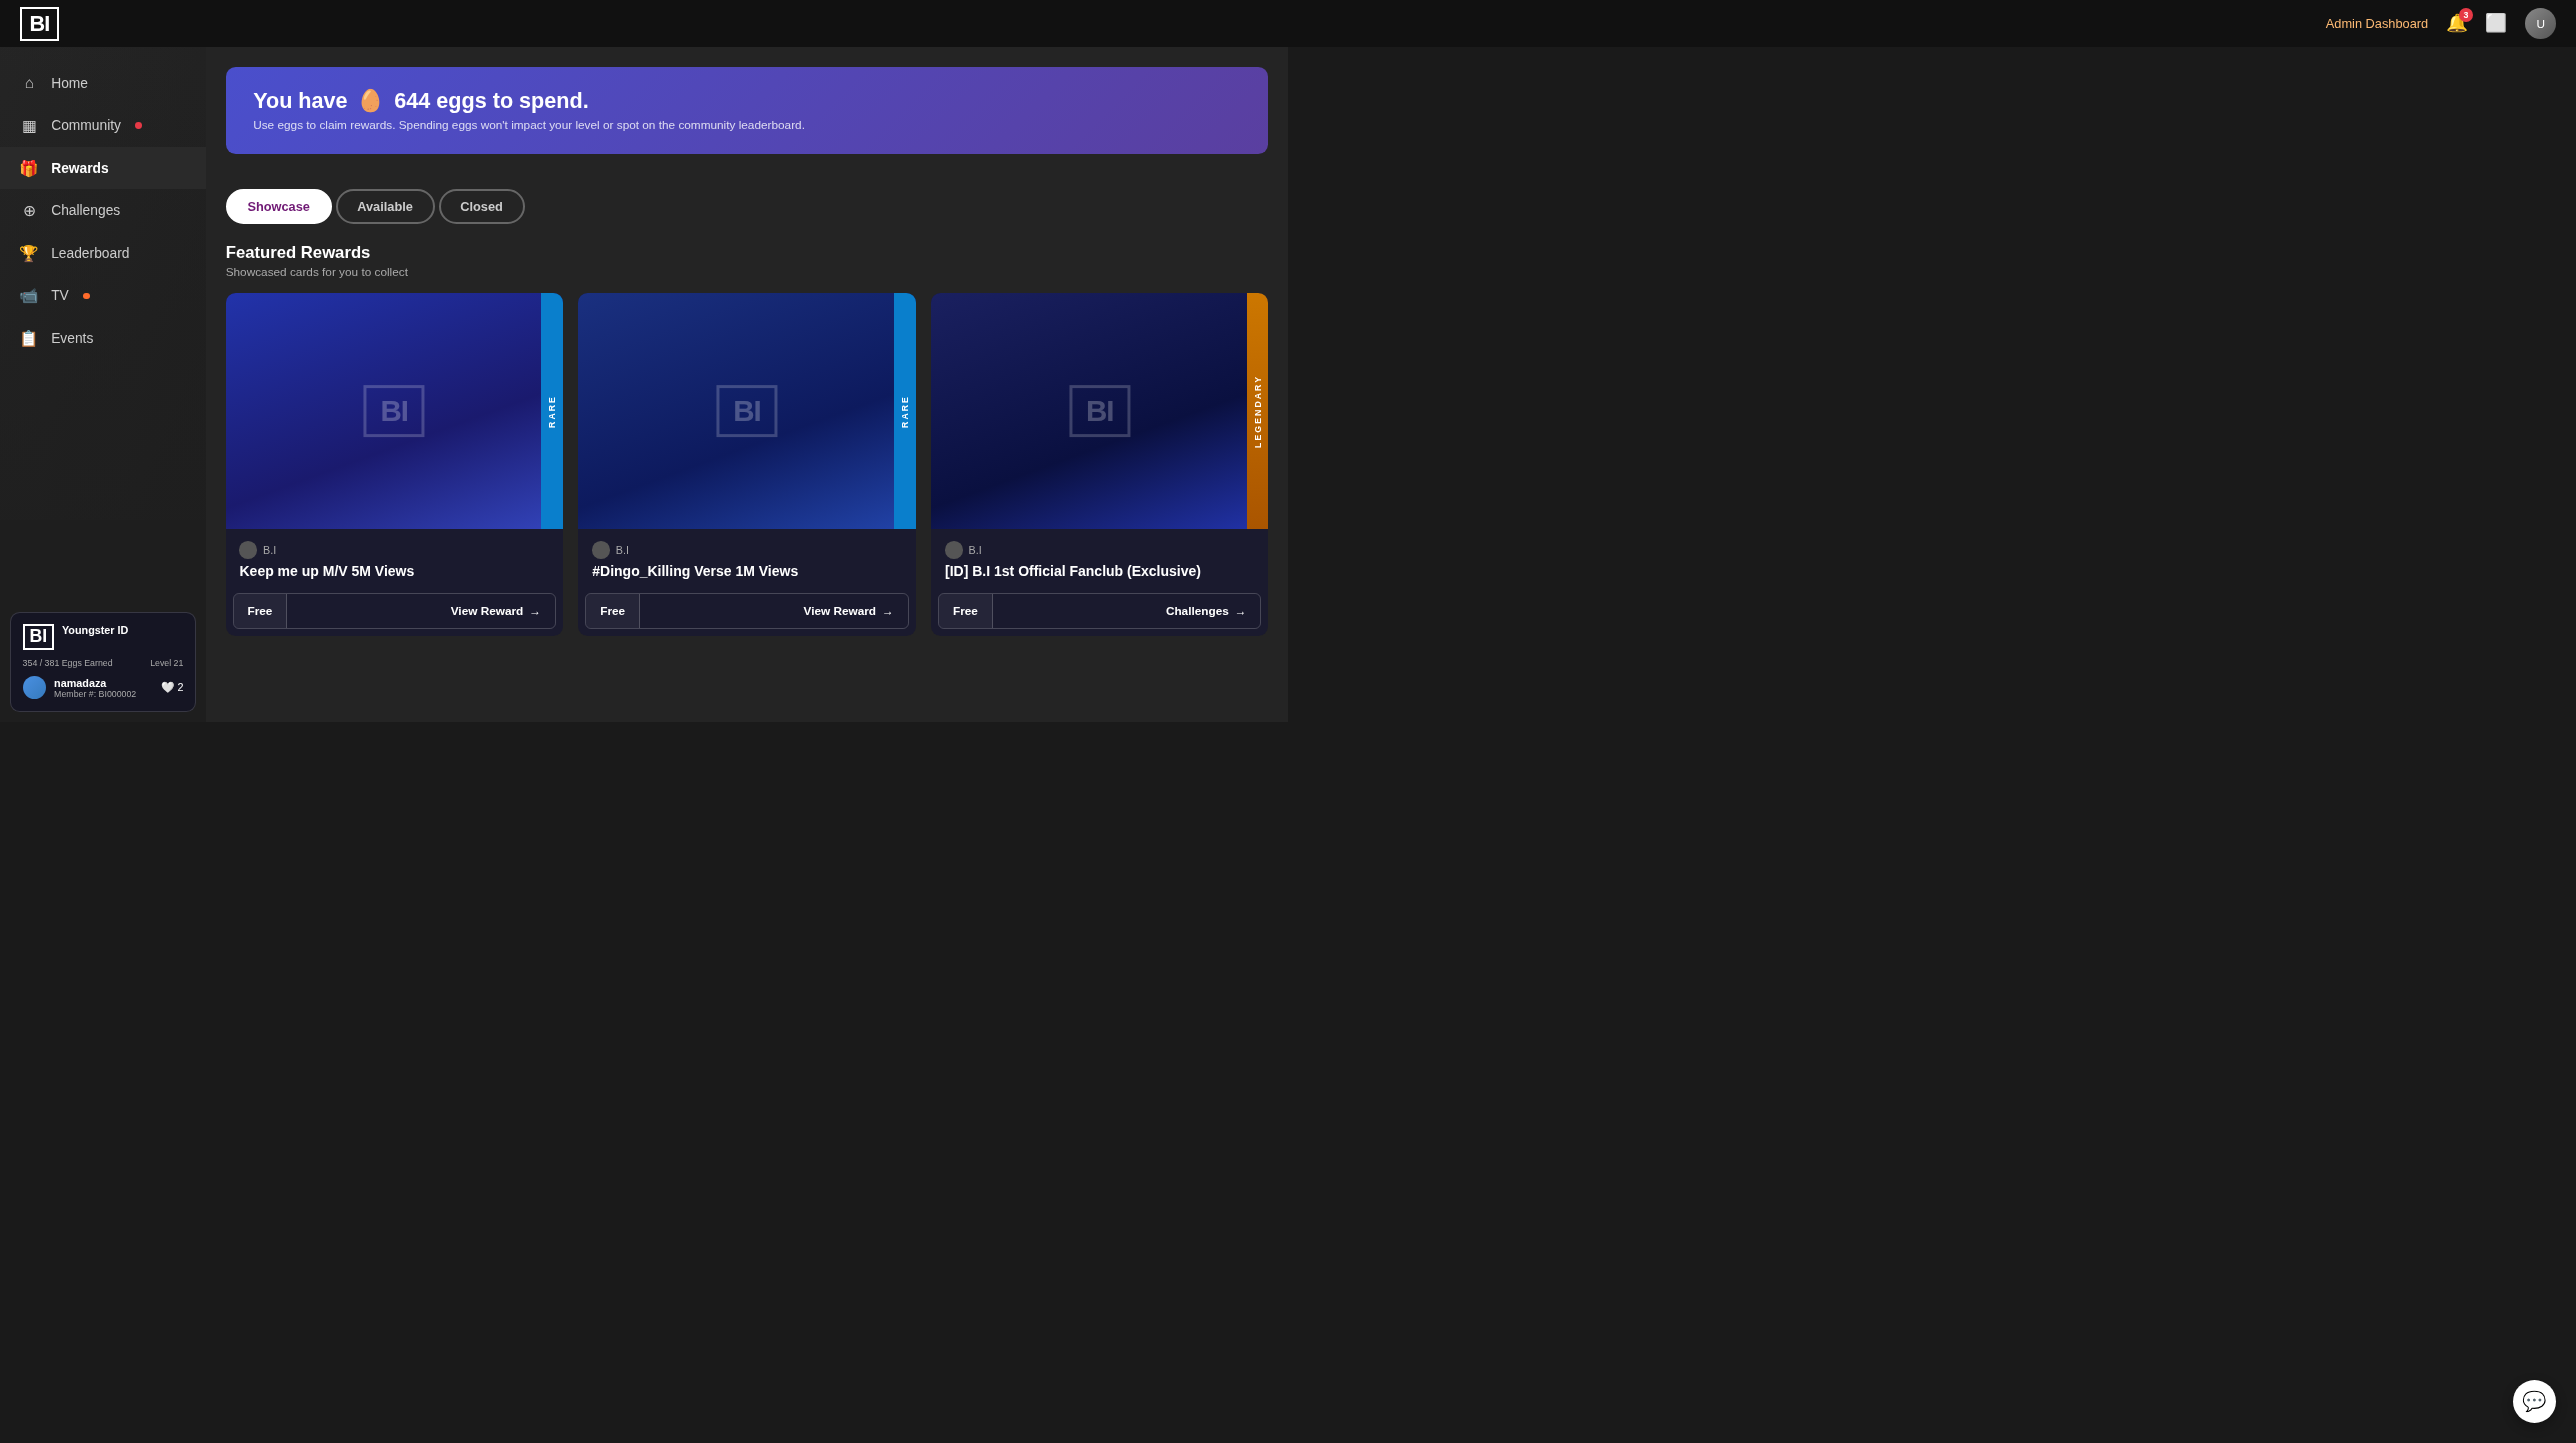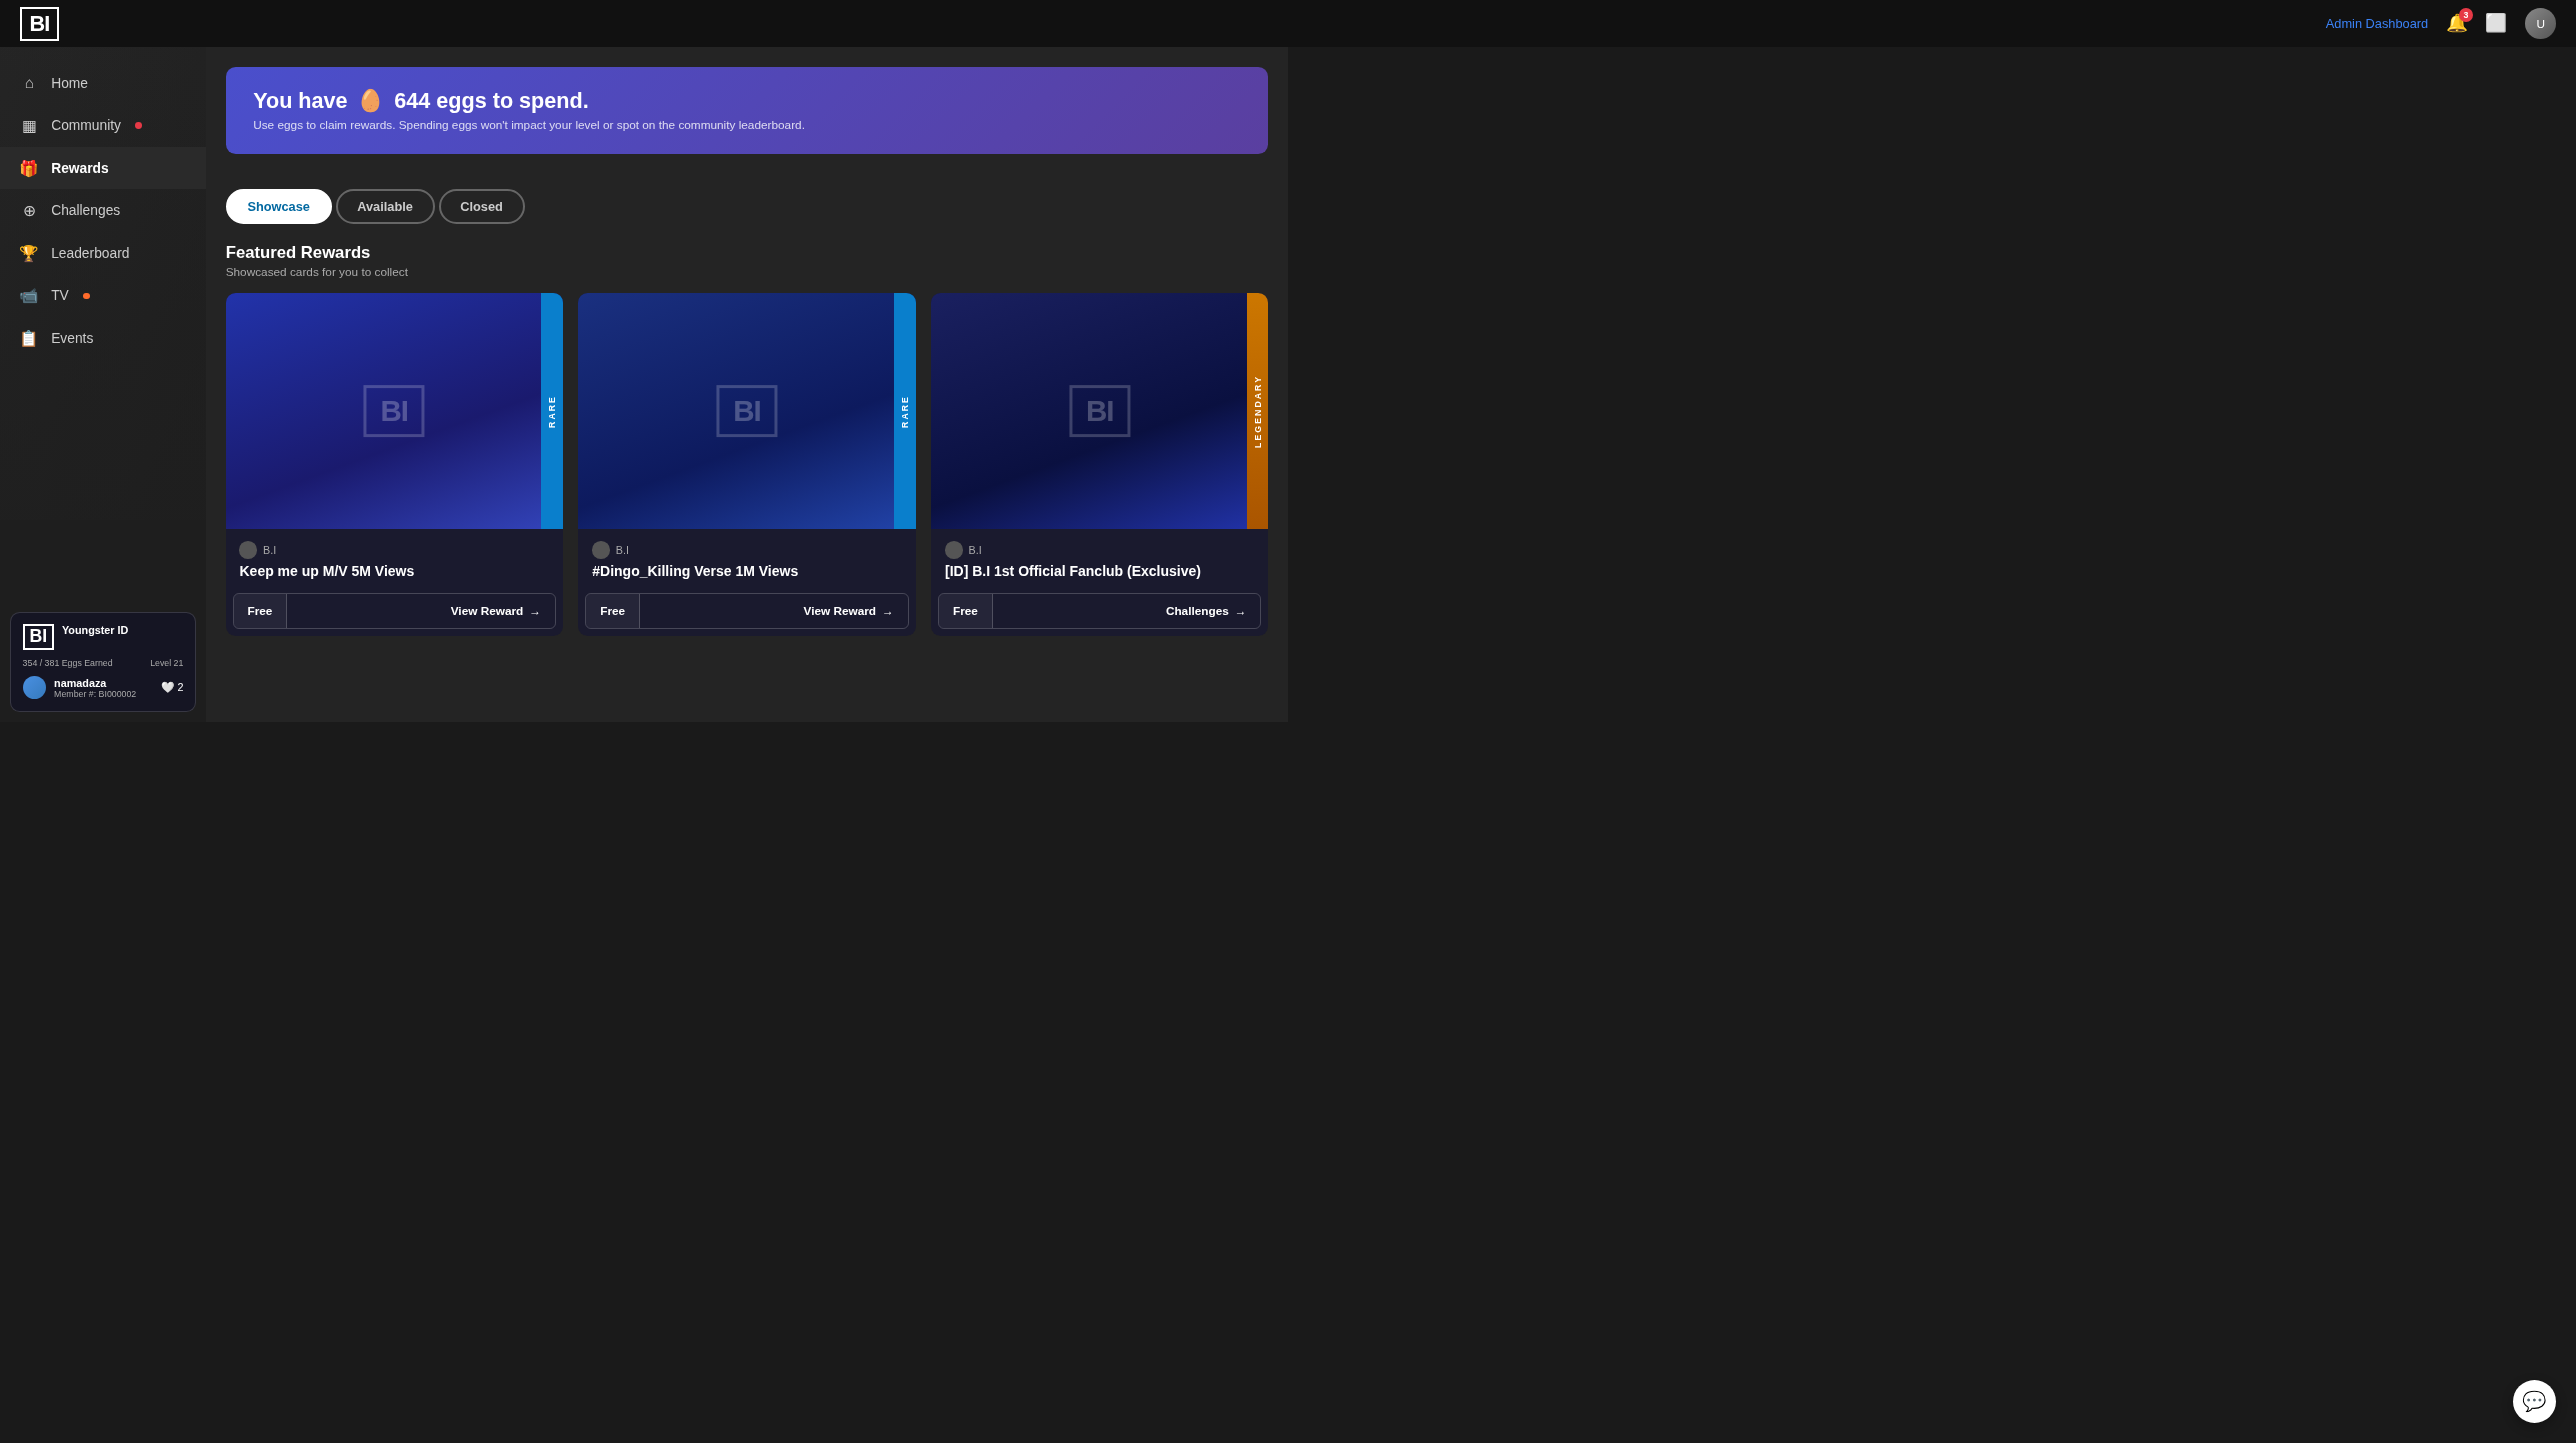--- a/index.html
+++ b/index.html
@@ -32,21 +32,21 @@
       border: 2.9px solid #fff;
       padding: 2px 7.9px;
     }
     .topnav-right {
       display: flex;
       align-items: center;
       gap: 17.7px;
     }
     .topnav-admin {
       font-size: 12.8px;
-      color: #3b82f6;
+      color: #fdba74;
       margin-left: 45px;
     }
     .notif-wrap {
       position: relative;
       cursor: pointer;
     }
     .notif-badge {
       position: absolute;
       top: -4.9px; right: -4.9px;
       background: #e63946;
@@ -220,21 +220,21 @@
       padding: 7.9px 19.7px;
       border-radius: 19.7px;
       font-size: 12.8px;
       font-weight: 600;
       cursor: pointer;
       border: 2px solid transparent;
       transition: all 0.2s;
     }
     .tab.active {
       background: #fff;
-      color: #0369a1;
+      color: #701a75;
       border-color: #fff;
     }
     .tab.inactive {
       background: transparent;
       color: #ccc;
       border-color: rgba(255,255,255,0.3);
     }
 
     
     .featured-header {

